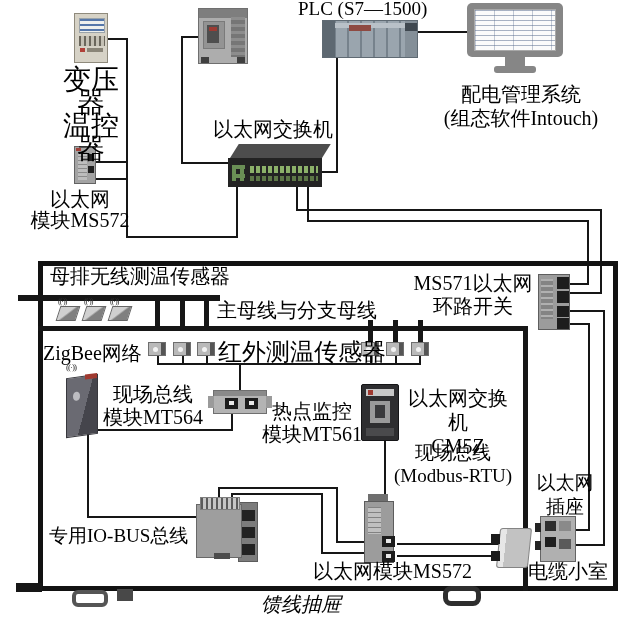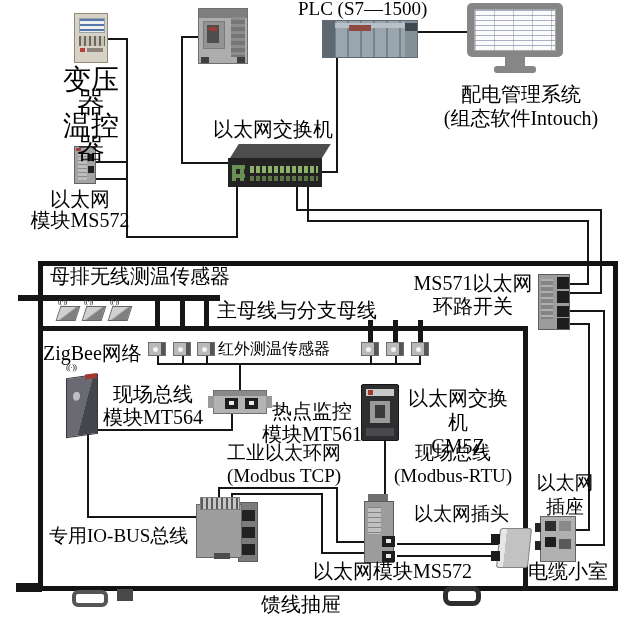--- a/index.html
+++ b/index.html
@@ -261,32 +261,29 @@
 温控器</div>
   <div class="lbl left" style="left:213px;top:118px;font-size:20px;">以太网交换机</div>
   <div class="lbl" style="left:18px;top:189px;width:124px;font-size:20px;line-height:21px;">以太网
 模块MS572</div>
 
   <div class="lbl left" style="left:50px;top:265px;font-size:20px;">母排无线测温传感器</div>
   <div class="lbl" style="left:406px;top:272px;width:134px;font-size:20px;line-height:23px;">MS571以太网
 环路开关</div>
   <div class="lbl left" style="left:217px;top:299px;font-size:20px;">主母线与分支母线</div>
   <div class="lbl left" style="left:43px;top:342px;font-size:20px;">ZigBee网络</div>
-  <div class="lbl left" style="left:218px;top:340px;font-size:16px;">红外测温传感器</div>
+  <div class="lbl left" style="left:218px;top:340px;font-size:24px;font-family:Liberation Mono, monospace;">红外测温传感器</div>
   <div class="lbl" style="left:99px;top:383px;width:108px;font-size:20px;line-height:23px;">现场总线
 模块MT564</div>
   <div class="lbl" style="left:258px;top:400px;width:108px;font-size:20px;line-height:23px;">热点监控
 模块MT561</div>
   <div class="lbl" style="left:402px;top:386px;width:112px;font-size:20px;line-height:24px;">以太网交换机
 CM5Z</div>
-  <div class="lbl" style="left:220px;top:441px;width:128px;font-size:19px;line-height:23px;">工业以太环网
-(Modbus TCP)</div>
   <div class="lbl" style="left:387px;top:441px;width:132px;font-size:19px;line-height:23px;">现场总线
 (Modbus-RTU)</div>
-  <div class="lbl left" style="left:414px;top:503px;font-size:19px;">以太网插头</div>
   <div class="lbl" style="left:528px;top:471px;width:74px;font-size:19px;line-height:24px;">以太网
 插座</div>
   <div class="lbl left" style="left:49px;top:525px;font-size:19px;">专用IO-BUS总线</div>
   <div class="lbl left" style="left:313px;top:560px;font-size:20px;">以太网模块MS572</div>
   <div class="lbl left" style="left:528px;top:560px;font-size:20px;">电缆小室</div>
-  <div class="lbl left" style="left:261px;top:593px;font-size:20px;">馈线抽屉</div>
+  <div class="lbl left" style="left:261px;top:593px;font-size:20px;font-style:italic;">馈线抽屉</div>
 
 </div>
 
 </body></html>

